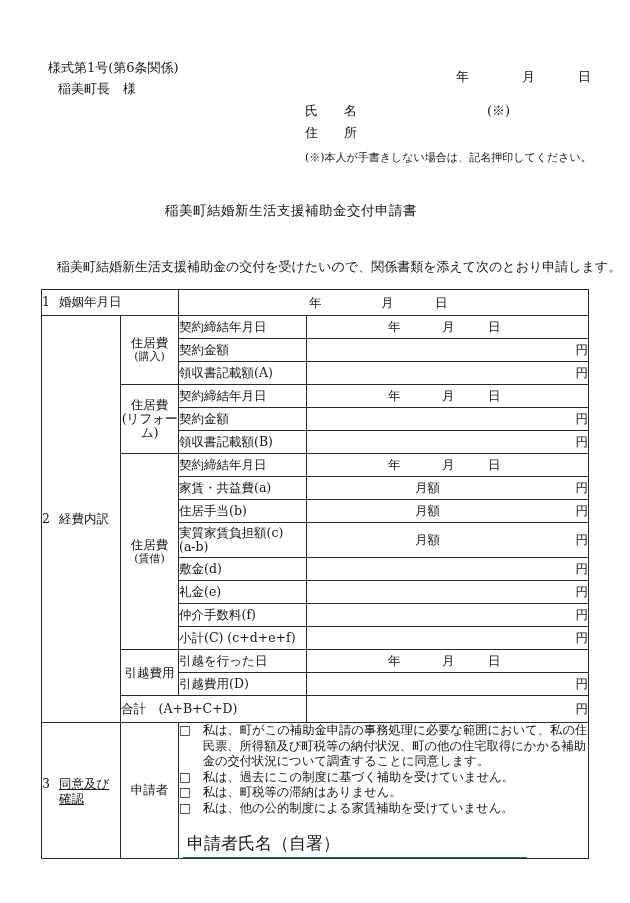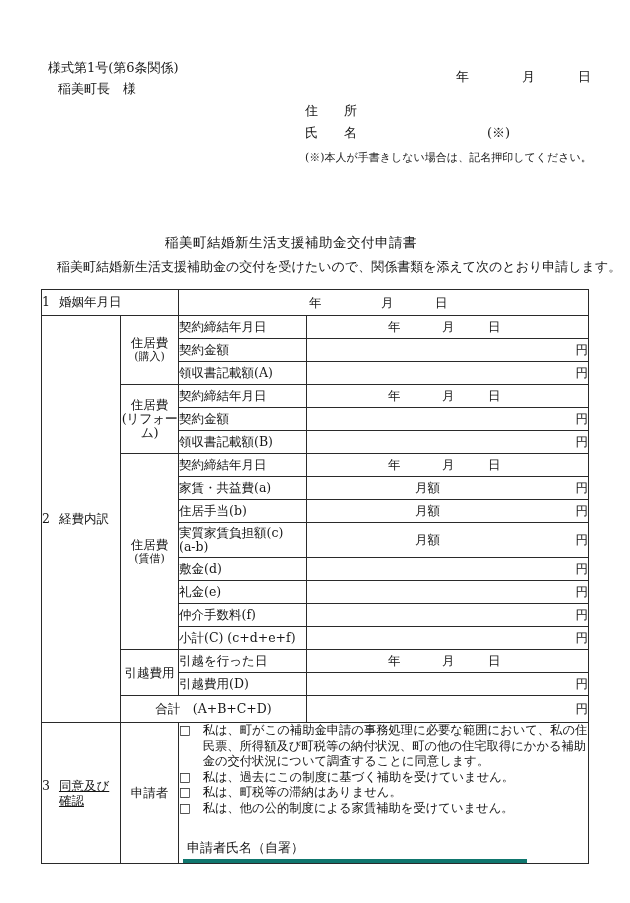--- a/index.html
+++ b/index.html
@@ -13,21 +13,21 @@
   
   #form-number{left:48px;top:59px;}
   #header-date{left:456px;top:68px;white-space:nowrap;}
   #header-date .hd-m{margin-left:53px;}
   #header-date .hd-d{margin-left:43px;}
   #addressee{left:58px;top:80px;text-align:center;}
   #contact{left:305px;top:102px;width:290px;}
   .contact-line{height:22px;position:relative;}
   .name-mark{position:absolute;left:182px;top:0;}
   #contact-note{font-size:11px;margin-top:4px;color:#222;}
-  #doc-title{left:0;top:202px;width:582px;text-align:center;font-size:13.5px;letter-spacing:0.5px;margin-top:32px;}
+  #doc-title{left:0;top:202px;width:582px;text-align:center;font-size:13.5px;letter-spacing:0.5px;}
   #intro{left:57px;top:258px;width:535px;font-size:13px;white-space:nowrap;}
 
   
   #main-table{position:absolute;left:41px;top:289px;border-collapse:collapse;table-layout:fixed;width:547px;}
   #main-table td{border:1px solid #2a2a2a;padding:0;font-size:12.5px;vertical-align:middle;overflow:hidden;}
   tr.r1{height:26px;}
   tr.std{height:23px;}
   tr.tall{height:35px;}
   tr.trow{height:27px;}
   tr.s3{height:118px;}
@@ -41,48 +41,48 @@
   .group-sub{display:block;font-size:11px;}
   .group-sub.small{font-size:13px;letter-spacing:-0.5px;}
   .label-cell{padding-left:8px;line-height:14px;}
   .money-cell{text-align:right;padding-right:6px;}
   .date-cell{position:relative;}
   .date-cell span{position:absolute;top:50%;transform:translateY(-50%);}
   .date-cell .dy{left:81px;} .date-cell .dm{left:135px;} .date-cell .dd{left:181px;}
   .date-cell.r1d .dy{left:130px;} .date-cell.r1d .dm{left:202px;} .date-cell.r1d .dd{left:256px;}
   .monthly-cell{position:relative;text-align:right;padding-right:6px;}
   .monthly-cell .mon{position:absolute;left:108px;top:50%;transform:translateY(-50%);}
-  .total-cell{text-align:center;}
+  .total-cell{text-align:left;}
   .applicant-cell{text-align:center;}
 
   
   .consent-cell{vertical-align:top;padding:5px 6px 0 13px;}
   .cb-item{display:flex;gap:12px;line-height:15.5px;font-size:12.3px;align-items:flex-start;}
   .cb-glyph{flex:0 0 auto;}
   .cb-text{flex:1 1 auto;}
-  .sig-line{margin-top:23px;margin-left:4px;width:340px;border-bottom:4px solid #0f766e;padding:0 0 2px 4px;font-size:13px;}
+  .sig-line{margin-top:16px;margin-left:4px;width:340px;border-bottom:1px solid #0f766e;padding:0 0 2px 4px;font-size:17px;}
 </style>
 </head>
 <body>
 
 <div class="abs" id="form-number">様式第1号(第6条関係)</div>
 
 <div class="abs" id="header-date">
   <span>年</span><span class="hd-m">月</span><span class="hd-d">日</span>
 </div>
 
 <div class="abs" id="addressee">稲美町長　様</div>
 
 <div class="abs" id="contact">
   <div class="contact-line">
-    <span>住　　所</span>
+    <span>氏　　名</span>
+    <span class="name-mark">(※)</span>
   </div>
   <div class="contact-line">
-    <span>氏　　名</span>
-    <span class="name-mark">(※)</span>
+    <span>住　　所</span>
   </div>
   <div id="contact-note">(※)本人が手書きしない場合は、記名押印してください。</div>
 </div>
 
 <div class="abs" id="doc-title">稲美町結婚新生活支援補助金交付申請書</div>
 
 <div class="abs" id="intro">稲美町結婚新生活支援補助金の交付を受けたいので、関係書類を添えて次のとおり申請します。</div>
 
 <table id="main-table">
   <colgroup>

